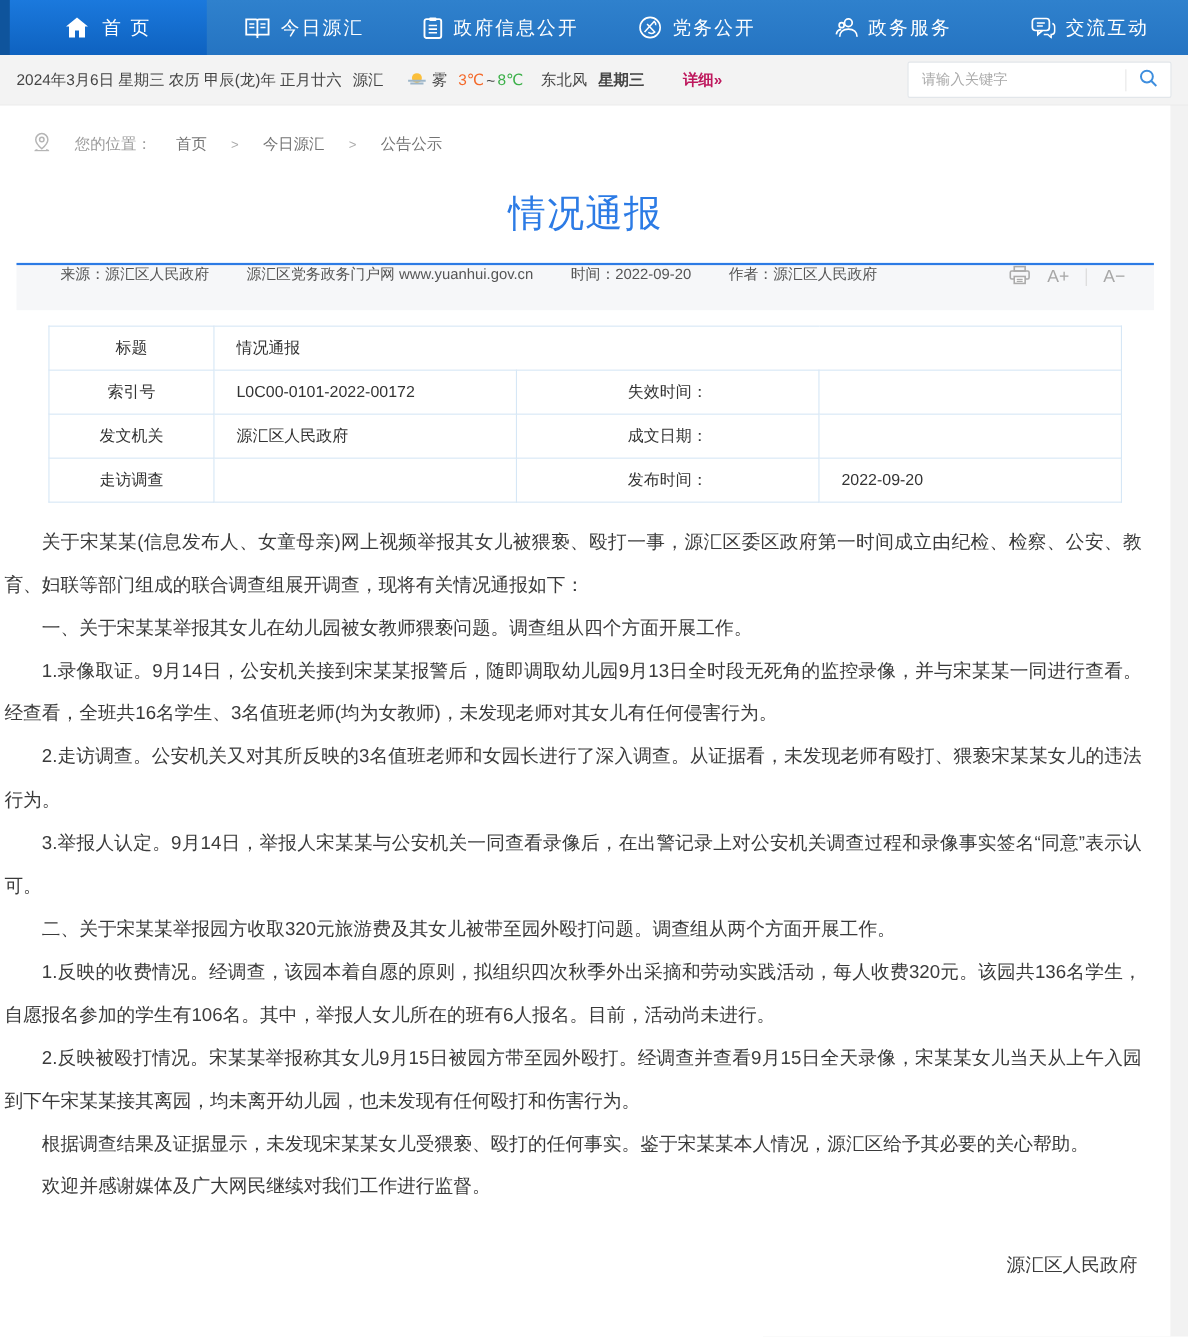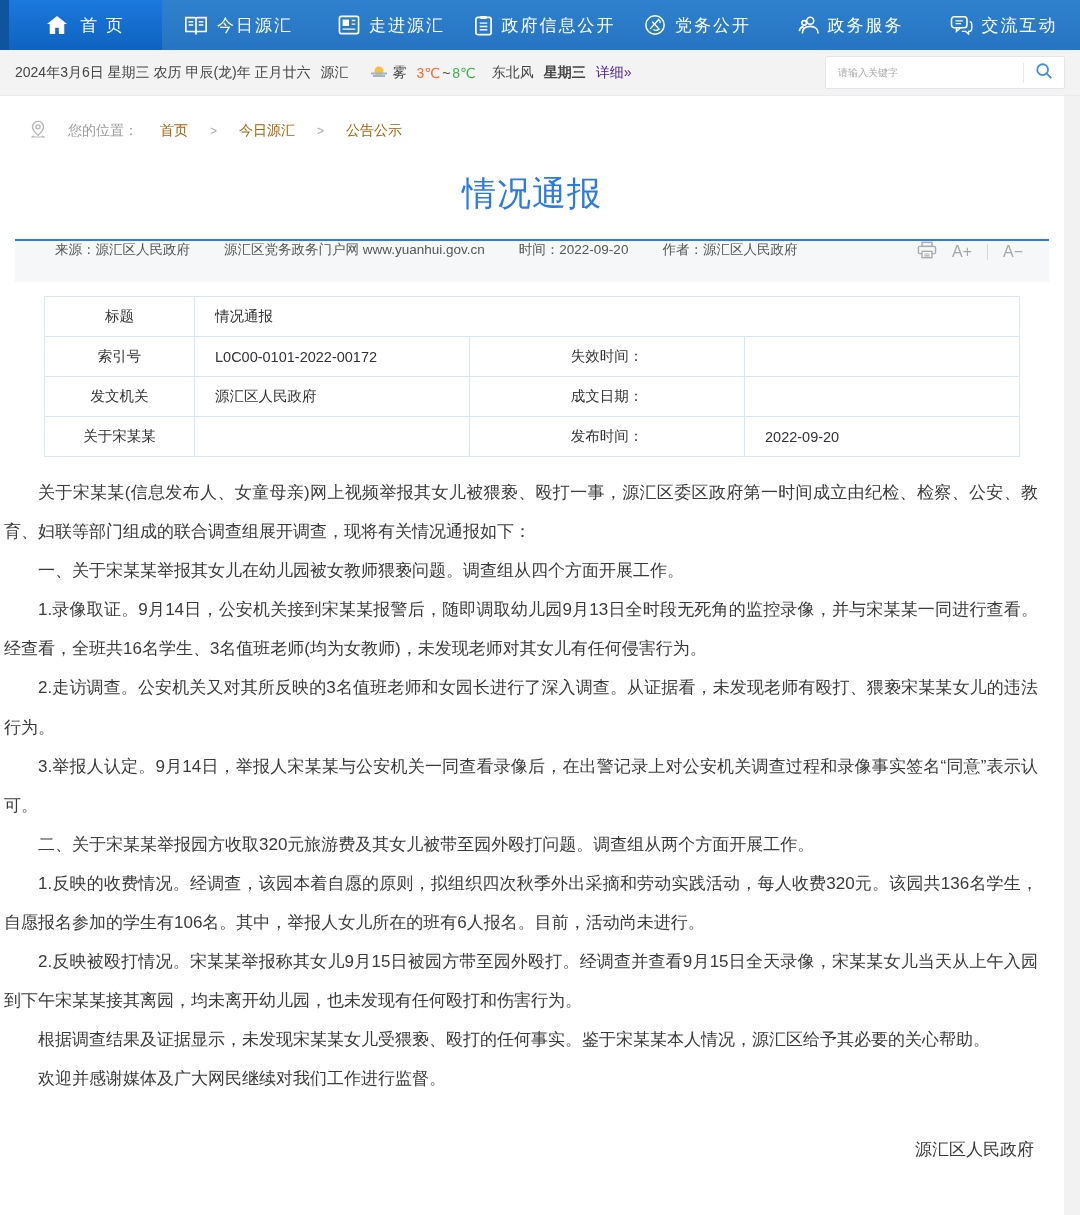--- a/index.html
+++ b/index.html
@@ -29,46 +29,46 @@
   .info-bar {
     height:46px; background:#f3f3f3; border-bottom:1px solid #ececec;
     display:flex; align-items:center; padding:0 15px;
     font-size:14px; color:#444;
   }
   .info-bar .seg { margin-right:10px; white-space:nowrap; }
   .date-text { margin-right:18px; }
   .temp-low { color:#f4692a; }
   .temp-high { color:#3cb049; }
   .weekday-bold { font-weight:bold; }
-  .detail-link { color:#4c1d95; text-decoration:none; margin-left:0; cursor:pointer; }
+  .detail-link { color:#be185d; text-decoration:none; margin-left:25px; cursor:pointer;font-weight:bold; }
   .weather-ico { margin:0 4px 0 10px; display:inline-block; vertical-align:-3px; }
   .search-box {
     margin-left:auto; width:240px; height:33px; background:#fff;
     border:1px solid #e2e6ea; border-radius:2px;
     display:flex; align-items:center;
   }
   .search-box input {
     flex:1; border:none; outline:none; background:transparent;
-    font-size:10px; color:#666; padding:0 12px;
-    font-family:Liberation Serif, serif;
+    font-size:13px; color:#666; padding:0 12px;
+    font-family:Liberation Mono, monospace;
   }
   .search-box input::placeholder { color:#a9a9a9; }
   .search-divider { width:1px; height:20px; background:#e7e7e7; }
   .search-btn {
     width:40px; height:100%; border:none; background:transparent; cursor:pointer;
     display:flex; align-items:center; justify-content:center;
   }
   
   .page { width:1064px; background:#fff; min-height:1119px; }
   
   .breadcrumb {
     display:flex; align-items:center; gap:22px;
     padding:24px 28px 6px 30px; font-size:14px; color:#9b9b9b;
   }
-  .breadcrumb a { color:#a16207; text-decoration:none; cursor:pointer; }
+  .breadcrumb a { color:#737373; text-decoration:none; cursor:pointer; }
   .crumb-sep { color:#aaa; font-size:12px; }
   
   .article-title {
     text-align:center; color:#2c7be5; font-size:34px; font-weight:500;
     padding:24px 0 22px; letter-spacing:1px;
   }
   
   .meta-bar {
     margin:0 15px; background:#f6f7f9; border-top:2px solid #2c7be5;
     height:43px; display:flex; align-items:flex-start;
@@ -120,30 +120,20 @@
   <div class="nav-item">
     <span>
       <svg width="24" height="20" viewBox="0 0 26 20" fill="none" stroke="#fff" stroke-width="1.8">
         <path d="M2 2h9.5c1 0 1.5 1 1.5 1.5V18c-.5-.8-1-1-2-1H2zM24 2h-9.5c-1 0-1.5 1-1.5 1.5V18c.5-.8 1-1 2-1h9z"></path>
         <path d="M5 6.5h5M5 10h5M16 6.5h5M16 10h5" stroke-width="1.4"></path>
       </svg>
     </span>
     <span>今日源汇</span>
   </div>
 
-  <div class="nav-item">
-    <span>
-      <svg width="22" height="20" viewBox="0 0 24 22" fill="none" stroke="#fff" stroke-width="1.8">
-        <rect x="1.5" y="1.5" width="21" height="19" rx="2"></rect>
-        <rect x="5" y="5" width="7" height="7" fill="#fff" stroke="none"></rect>
-        <path d="M15 6h4M15 10h4M5 15.5h14" stroke-width="1.5"></path>
-      </svg>
-    </span>
-    <span>走进源汇</span>
-  </div>
 
   <div class="nav-item">
     <span>
       <svg width="19" height="21" viewBox="0 0 20 22" fill="none" stroke="#fff" stroke-width="1.8">
         <rect x="2" y="2.5" width="16" height="18" rx="2"></rect>
         <rect x="6.5" y="1" width="7" height="3.2" rx="1" fill="#fff" stroke="none"></rect>
         <path d="M6 8.5h8M6 12h8M6 15.5h8" stroke-width="1.5"></path>
       </svg>
     </span>
     <span>政府信息公开</span>
@@ -269,21 +259,21 @@
       <td class="cell-label2">失效时间：</td>
       <td class="cell-value"></td>
     </tr>
     <tr>
       <td class="cell-label">发文机关</td>
       <td class="cell-value">源汇区人民政府</td>
       <td class="cell-label2">成文日期：</td>
       <td class="cell-value"></td>
     </tr>
     <tr>
-      <td class="cell-label">关于宋某某</td>
+      <td class="cell-label">走访调查</td>
       <td class="cell-value"></td>
       <td class="cell-label2">发布时间：</td>
       <td class="cell-value">2022-09-20</td>
     </tr>
   </tbody>
     </table>
 
   <div class="article-body">
     <p>关于宋某某(信息发布人、女童母亲)网上视频举报其女儿被猥亵、殴打一事，源汇区委区政府第一时间成立由纪检、检察、公安、教育、妇联等部门组成的联合调查组展开调查，现将有关情况通报如下：</p>
     <p>一、关于宋某某举报其女儿在幼儿园被女教师猥亵问题。调查组从四个方面开展工作。</p>

